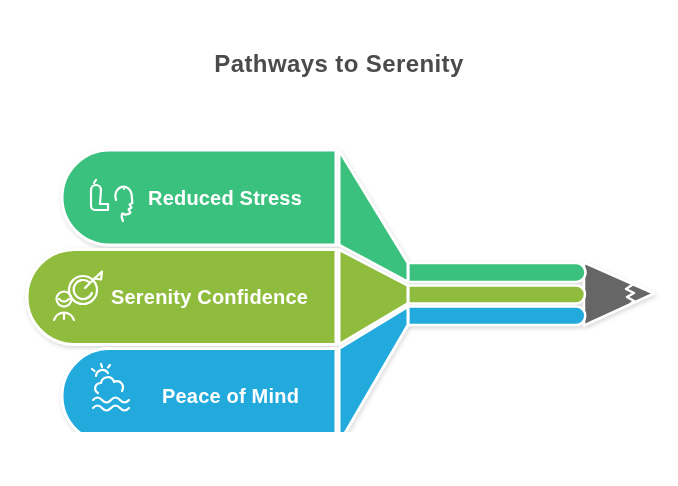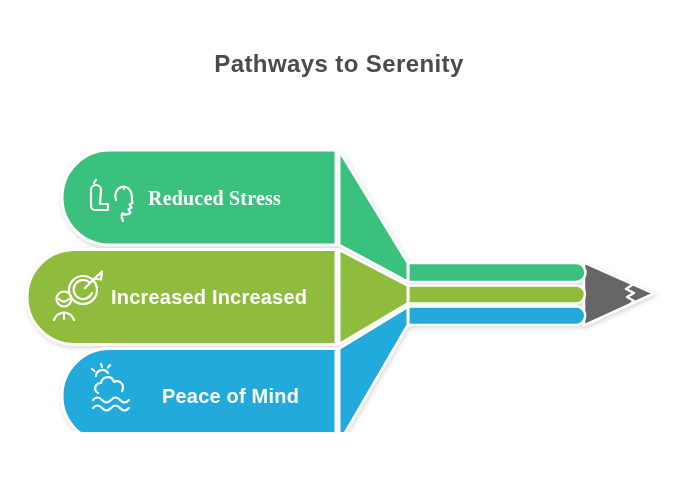--- a/index.html
+++ b/index.html
@@ -14,21 +14,21 @@
     color:#4b4b4d; letter-spacing:0.4px;
   }
   .diagram { position:absolute; left:0; top:0;
     filter:drop-shadow(1px 2px 2px rgba(0,0,0,0.15)); }
   .icon { position:absolute; }
   .label {
     position:absolute; transform:translateY(-50%);
     color:#ffffff; font-size:20px; font-weight:bold;
     letter-spacing:0.2px; white-space:nowrap;
   }
-  .l1 { left:148px; top:198px;font-family:Liberation Serif, serif; }
+  .l1 { left:148px; top:198px; }
   .l2 { left:111px; top:297px; }
   .l3 { left:162px; top:396px; }
 </style>
 </head>
 <body>
 
 <div class="stage">
 
   <div class="title">Pathways to Serenity</div>
 
@@ -73,16 +73,16 @@
     <path d="M8 16 a6.5 6.5 0 0 1 12 -3"></path>
     <path d="M13 4 l1 3"></path>
     <path d="M4 9 l2.5 2"></path>
     <path d="M22 5 l-2 2.5"></path>
     <path d="M10 33 c-5 -3 -3 -10 3 -10 c1 -7 11 -8 13 -1 c6 -3 11 3 8 9"></path>
     <path d="M5 40 q4.5 -5 9 0 q4.5 5 9 0 q4.5 -5 9 0 q4.5 5 9 0"></path>
     <path d="M5 48 q4.5 -5 9 0 q4.5 5 9 0 q4.5 -5 9 0 q4.5 5 9 0"></path>
   </svg>
 
   <div class="label l1">Reduced Stress</div>
-  <div class="label l2">Increased Increased</div>
+  <div class="label l2">Serenity Confidence</div>
   <div class="label l3">Peace of Mind</div>
 
 </div>
 
 </body></html>

